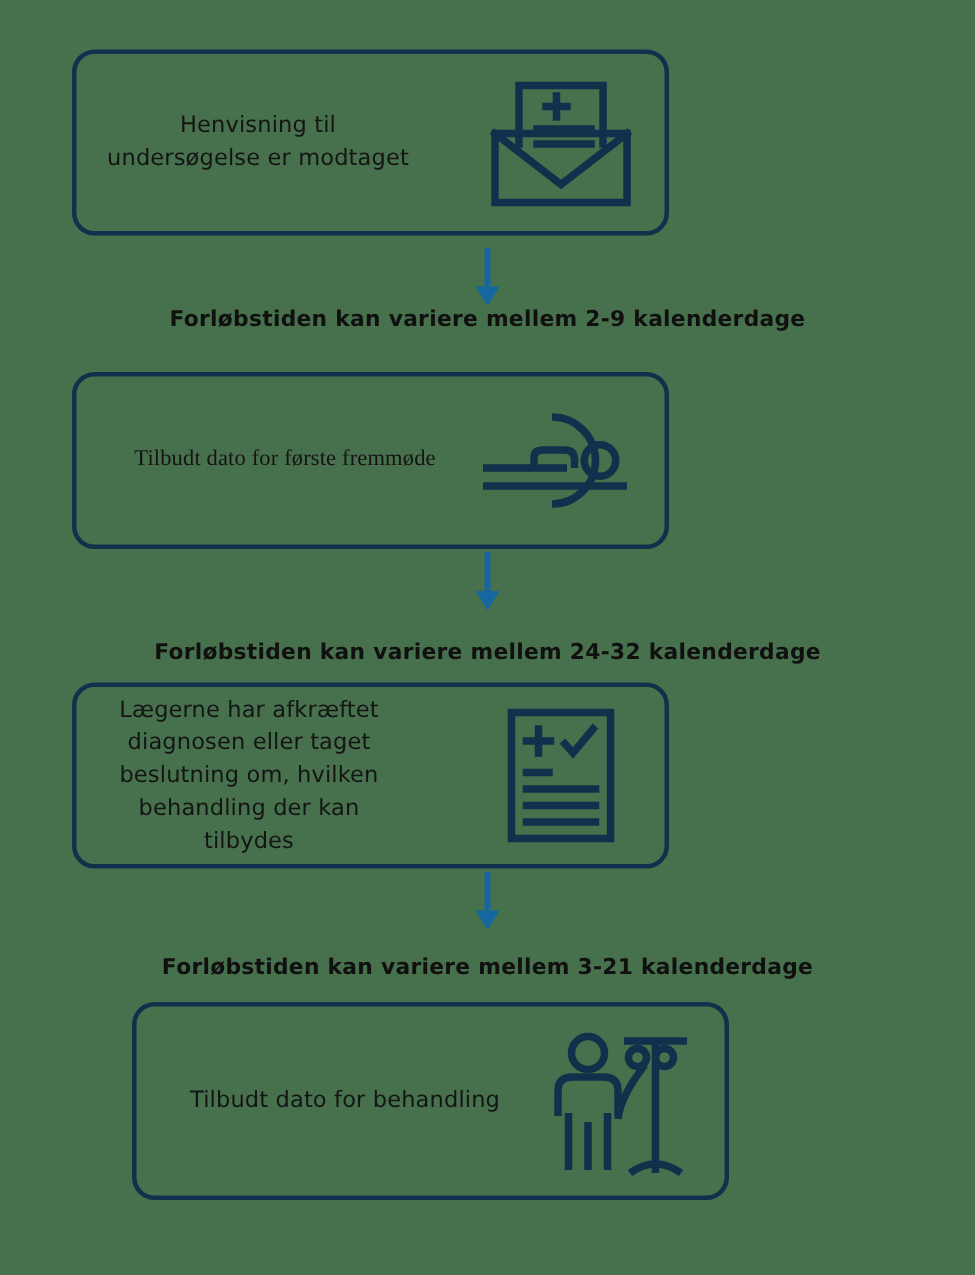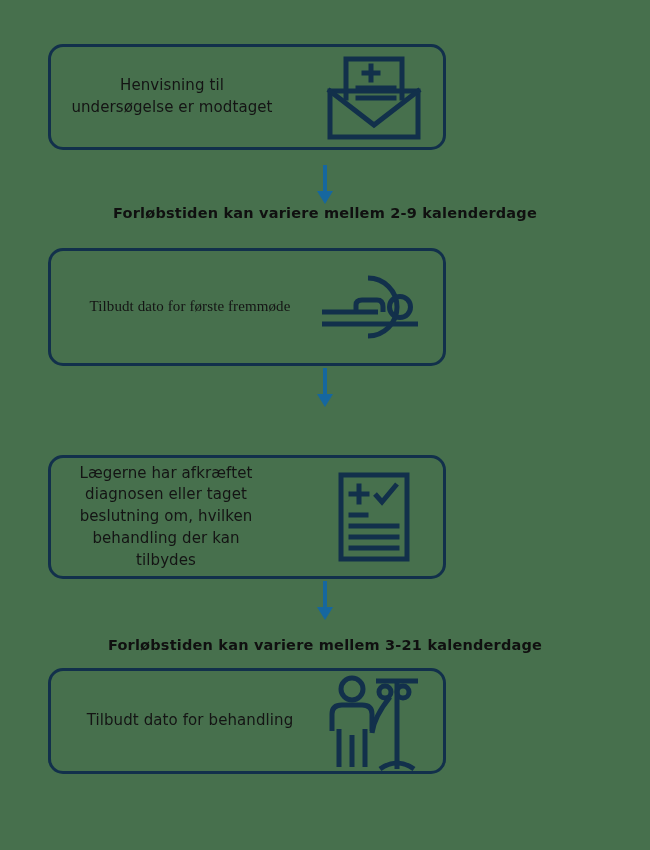--- a/index.html
+++ b/index.html
@@ -50,24 +50,24 @@
     height: 104px;
     display: flex;
     align-items: center;
     justify-content: center;
   }
   .step-icon svg {
     display: block;
   }
 
   
-  #box-1 { top: 44px;  height: 106px; gap: 36px; }
+  #box-1 { top: 33px;  height: 124px; gap: 36px; }
   #box-2 { top: 248px; height: 118px; font-family: Liberation Serif, serif; }
   #box-3 { top: 455px; height: 124px; gap: 48px; }
-  #box-4 { top: 668px; height: 106px; }
+  #box-4 { top: 668px; height: 132px; margin-left: 40px; }
 
   
   .arrow {
     position: absolute;
     left: 0;
     width: 650px;
     height: 42px;
     display: flex;
     justify-content: center;
     align-items: flex-start;
@@ -145,20 +145,21 @@
     </div>
   </div>
 
   <div class="arrow" id="arrow-2">
     <svg width="22" height="40" viewBox="0 0 22 40">
       <line x1="11" y1="0" x2="11" y2="28" stroke="#16679F" stroke-width="4"></line>
       <polygon points="3,26 19,26 11,39" fill="#16679F"></polygon>
     </svg>
   </div>
 
+  <div class="duration-label" id="label-2">Forløbstiden kan variere mellem 24-32 kalenderdage</div>
 
   <div class="step-box" id="box-3">
     <div class="step-text">Lægerne har afkræftet diagnosen eller taget beslutning om, hvilken behandling der kan tilbydes</div>
     <div class="step-icon">
       <svg width="78" height="94" viewBox="0 0 78 94" fill="none" stroke="#12304B" stroke-width="5" stroke-linecap="square" stroke-linejoin="miter">
 
         <rect x="6" y="5" width="66" height="84"></rect>
 
         <line x1="16" y1="24" x2="32" y2="24"></line>
         <line x1="24" y1="16" x2="24" y2="32"></line>

